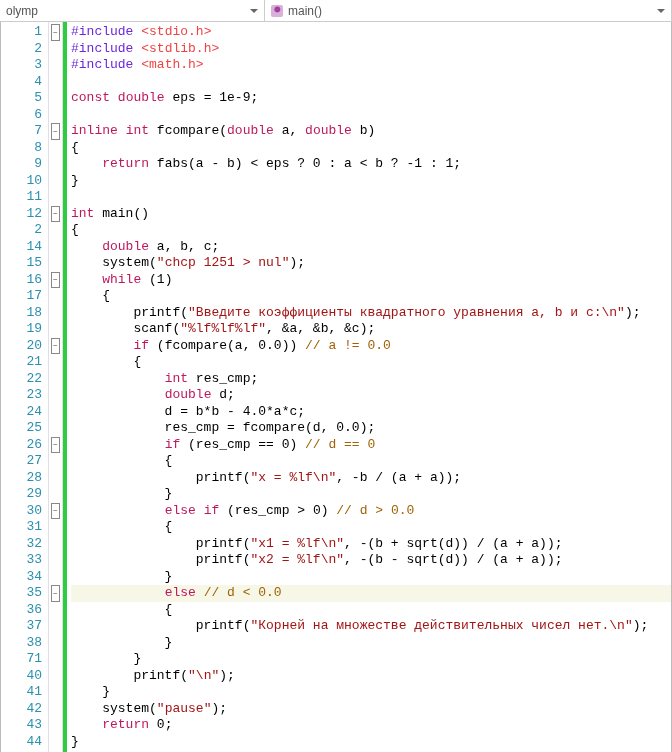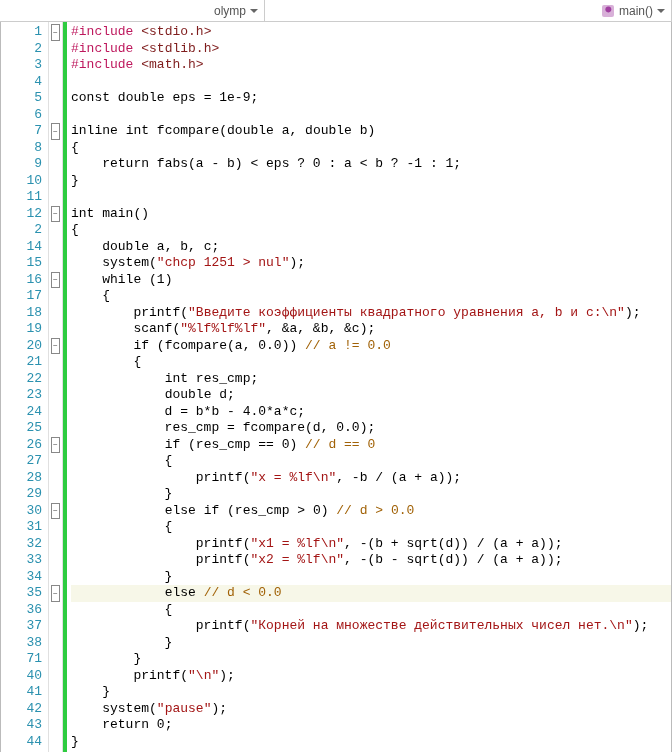--- a/index.html
+++ b/index.html
@@ -15,21 +15,21 @@
     display: flex;
     border-bottom: 1px solid #ccc;
     background: #f5f5f5;
     height: 22px;
     font-family: 'Segoe UI', Tahoma, sans-serif;
     font-size: 12px;
   }
   .dropdown {
     display: flex;
     align-items: center;
-    justify-content: flex-end;
+    justify-content: space-between;
     border-right: 1px solid #ccc;
     padding: 0 6px;
     background: #fff;
     color: #555;
     cursor: default;
   }
   .dd1 { width: 265px; }
   .dd2 { width: 282px; }
   .dd3 { flex: 1; }
   .dropdown .arrow {
@@ -93,25 +93,25 @@
   }
   .code {
     flex: 1;
     padding: 2px 0 2px 4px;
     white-space: pre;
     font-size: 13px;
     overflow: hidden;
   }
   .code-line { height: 16.5px; line-height: 16.5px; }
   .code-line.active { background: #f7f7e8; font-family: Liberation Mono, monospace; }
-  .pp  { color: #be185d; font-family: Liberation Mono, monospace; }
-  .kw  { color: #000000; }
+  .pp  { color: #6d28d9; font-family: Liberation Mono, monospace; }
+  .kw  { color: #be185d; }
   .str { color: #a31515; }
   .com { color: #a16207; }
-  .inc { color: #7f1d1d; }
+  .inc { color: #ef4444; }
 </style>
 </head>
 <body>
 
 <div class="top-bar">
   <div class="dropdown dd1">
     <span>olymp</span>
     <span class="arrow"></span>
   </div>
   <div class="dropdown dd3">

